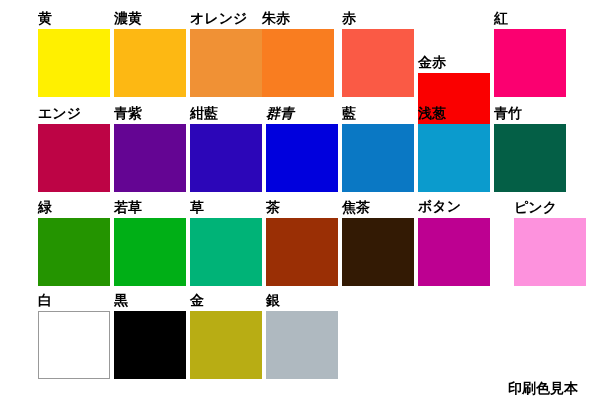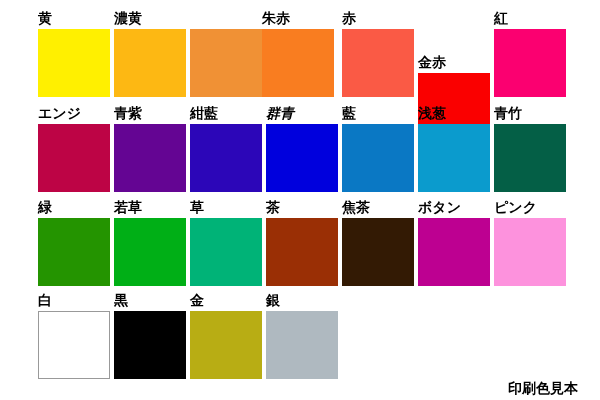--- a/index.html
+++ b/index.html
@@ -89,20 +89,21 @@
       <div class="swatch-row row-1">
         <div class="swatch-cell" style="left: 0px;">
           <div class="swatch-label">黄</div>
           <div class="swatch-chip" style="background: rgb(255, 240, 0);"></div>
         </div>
         <div class="swatch-cell" style="left: 76px;">
           <div class="swatch-label">濃黄</div>
           <div class="swatch-chip" style="background: rgb(253, 184, 19);"></div>
         </div>
         <div class="swatch-cell" style="left: 152px;">
+          <div class="swatch-label">オレンジ</div>
           <div class="swatch-chip" style="background: rgb(240, 145, 53);"></div>
         </div>
         <div class="swatch-cell" style="left: 224px;">
           <div class="swatch-label">朱赤</div>
           <div class="swatch-chip" style="background: rgb(249, 125, 32);"></div>
         </div>
         <div class="swatch-cell" style="left: 304px;">
           <div class="swatch-label">赤</div>
           <div class="swatch-chip" style="background: rgb(250, 90, 69);"></div>
         </div>
@@ -159,25 +160,25 @@
           <div class="swatch-chip" style="background: rgb(0, 179, 119);"></div>
         </div>
         <div class="swatch-cell" style="left: 228px;">
           <div class="swatch-label">茶</div>
           <div class="swatch-chip" style="background: rgb(154, 47, 5);"></div>
         </div>
         <div class="swatch-cell" style="left: 304px;">
           <div class="swatch-label">焦茶</div>
           <div class="swatch-chip" style="background: rgb(51, 26, 4);"></div>
         </div>
-        <div class="swatch-cell" style="left: 380px;">
+        <div class="swatch-cell" style="left: 380px; font-family: Liberation Mono, monospace;">
           <div class="swatch-label">ボタン</div>
           <div class="swatch-chip" style="background: rgb(189, 0, 145);"></div>
         </div>
-        <div class="swatch-cell" style="left: 456px; padding-left: 8px;">
+        <div class="swatch-cell" style="left: 476px; padding-left: 8px;">
           <div class="swatch-label">ピンク</div>
           <div class="swatch-chip" style="background: rgb(253, 146, 221);"></div>
         </div>
       </div>
       <div class="swatch-row row-4">
         <div class="swatch-cell" style="left: 0px;">
           <div class="swatch-label">白</div>
           <div class="swatch-chip bordered" style="background: rgb(255, 255, 255);"></div>
         </div>
         <div class="swatch-cell" style="left: 76px;">

